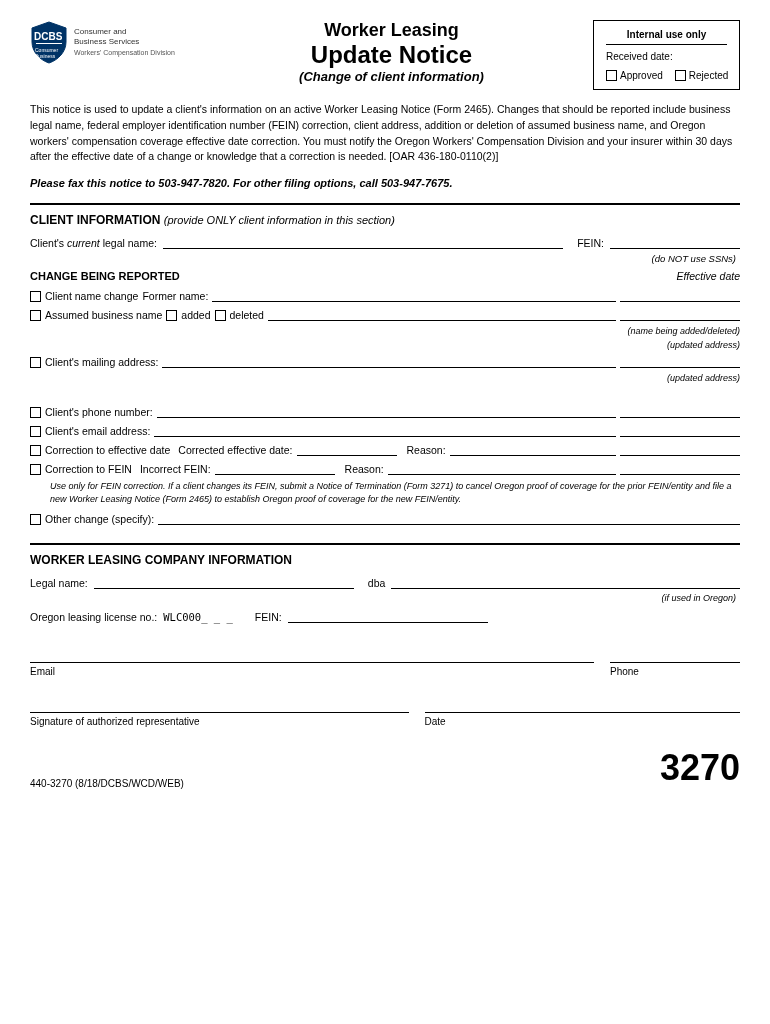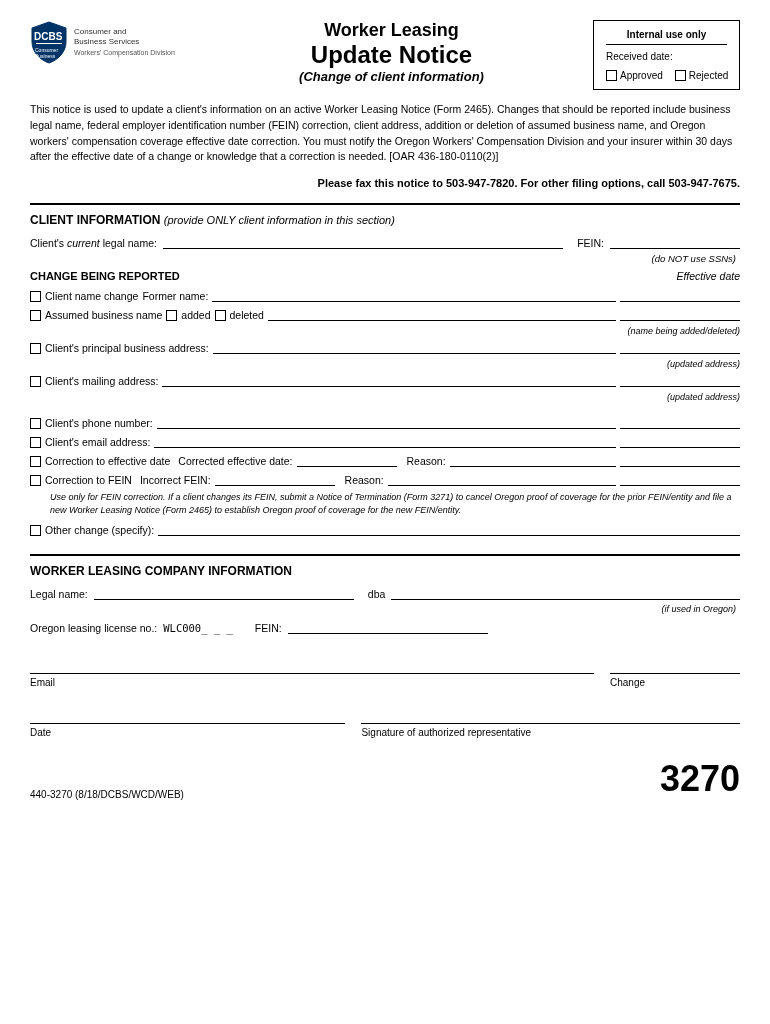--- a/index.html
+++ b/index.html
@@ -79,24 +79,25 @@
       border: 1px solid #000;
       display: inline-block;
       flex-shrink: 0;
     }
     .intro-text {
       font-size: 10.5px;
       line-height: 1.5;
       margin-bottom: 12px;
     }
     .fax-notice {
-      text-align: right;
+      text-align: left;
       font-weight: bold;
       font-size: 11px;
       margin-bottom: 14px;
+      font-style: italic;
     }
     .section-divider {
       border-top: 2px solid #000;
       margin-bottom: 8px;
     }
     .section-header {
       font-size: 12px;
       font-weight: bold;
       margin-bottom: 8px;
     }
@@ -298,30 +299,24 @@
       <span class="form-label">added</span>
       <span class="cb"></span>
       <span class="form-label">deleted</span>
       <div class="full-line"></div>
       <div class="eff-date-col"></div>
     </div>
     <div class="sub-note">(name being added/deleted)</div>
   </div>
 
   <div style="margin-bottom:2px;">
-    <div class="change-row">
-      <span class="cb"></span>
-      <span class="form-label">Client's principal business address:</span>
-      <div class="full-line"></div>
-      <div class="eff-date-col"></div>
-    </div>
     <div class="sub-note">(updated address)</div>
   </div>
 
-  <div style="margin-bottom:11px;">
+  <div style="margin-bottom:19px;">
     <div class="change-row">
       <span class="cb"></span>
       <span class="form-label">Client's mailing address:</span>
       <div class="full-line"></div>
       <div class="eff-date-col"></div>
     </div>
     <div class="sub-note">(updated address)</div>
   </div>
 
   <div class="change-row">
@@ -388,34 +383,34 @@
 </div>
 
 <div class="signature-section">
   <div class="sig-row">
     <div style="flex:1.2;">
       <div style="border-bottom:1px solid #000; height:20px;"></div>
       <div class="sig-label">Email</div>
     </div>
     <div style="width:130px;">
       <div style="border-bottom:1px solid #000; height:20px;"></div>
-      <div class="sig-label">Change</div>
+      <div class="sig-label">Phone</div>
     </div>
   </div>
 
   <div style="margin-top:16px;">
     <div class="sig-row">
+      <div style="flex:1.2;">
+        <div style="border-bottom:1px solid #000; height:20px;"></div>
+        <div class="sig-label">Signature of authorized representative</div>
+      </div>
       <div style="flex:1;">
         <div style="border-bottom:1px solid #000; height:20px;"></div>
         <div class="sig-label">Date</div>
       </div>
-      <div style="flex:1.2;">
-        <div style="border-bottom:1px solid #000; height:20px;"></div>
-        <div class="sig-label">Signature of authorized representative</div>
-      </div>
     </div>
   </div>
 </div>
 
 <div class="footer-row">
   <span class="footer-code">440-3270 (8/18/DCBS/WCD/WEB)</span>
   <span class="footer-number">3270</span>
 </div>
 
 </body></html>

